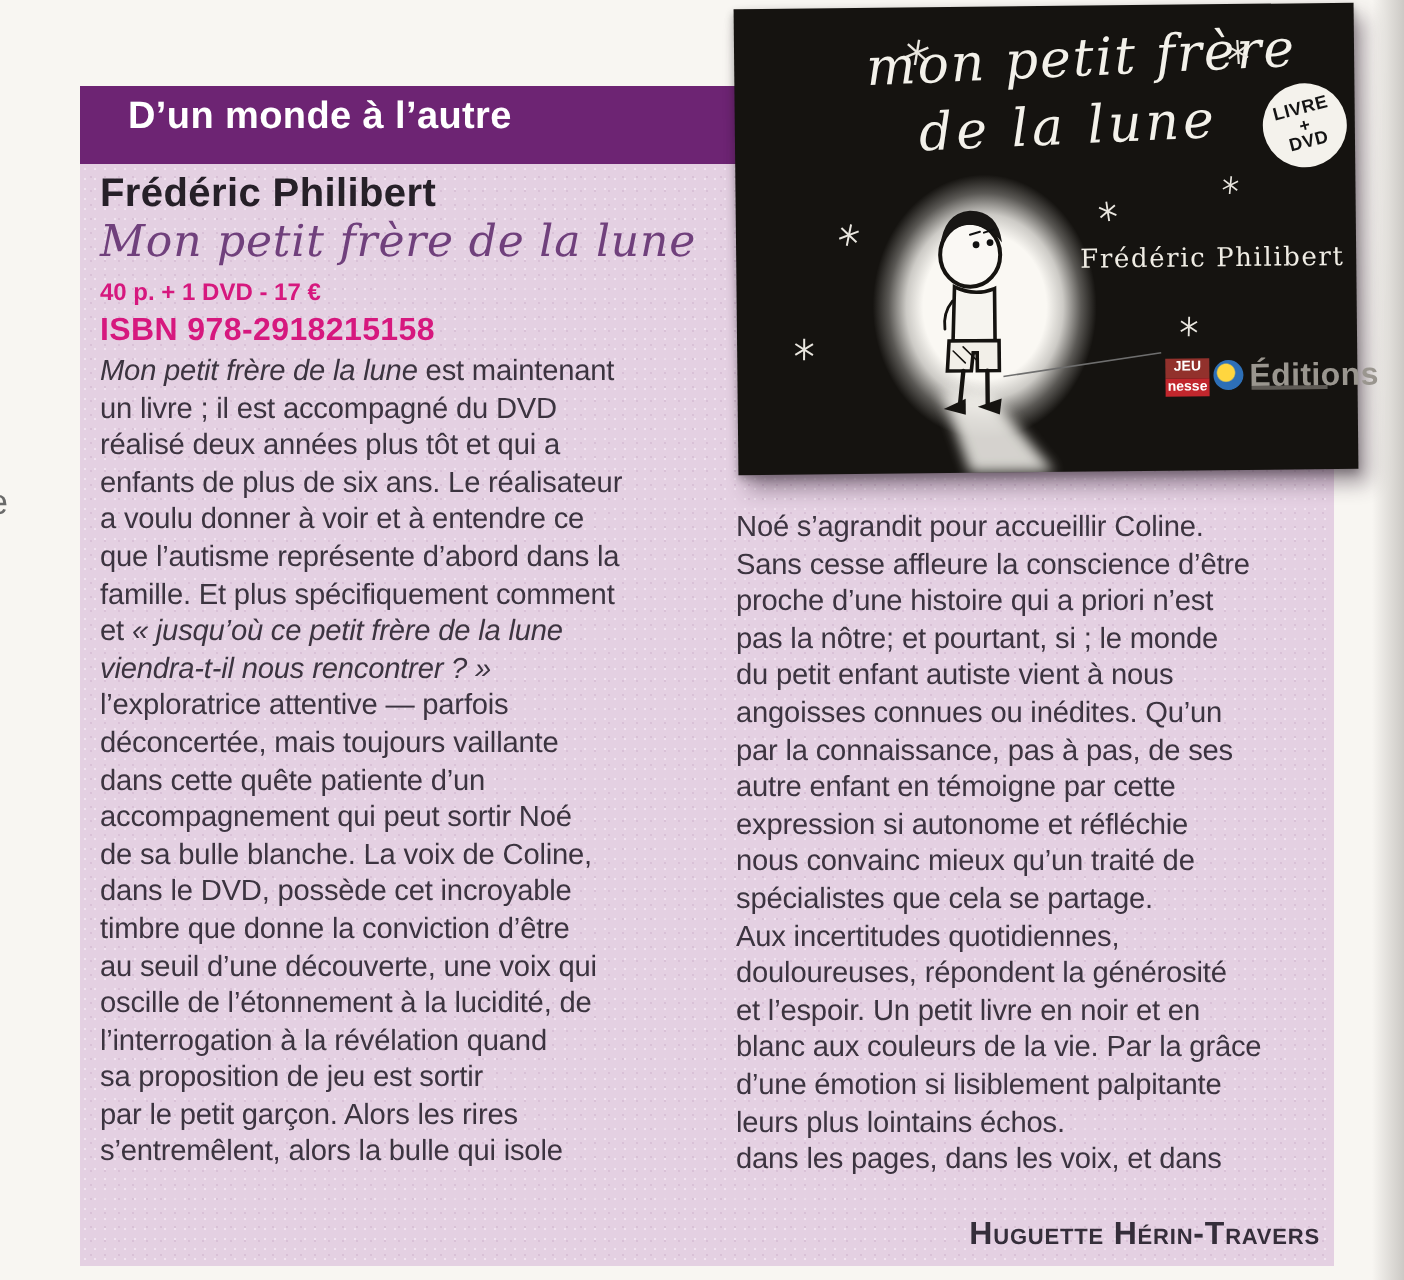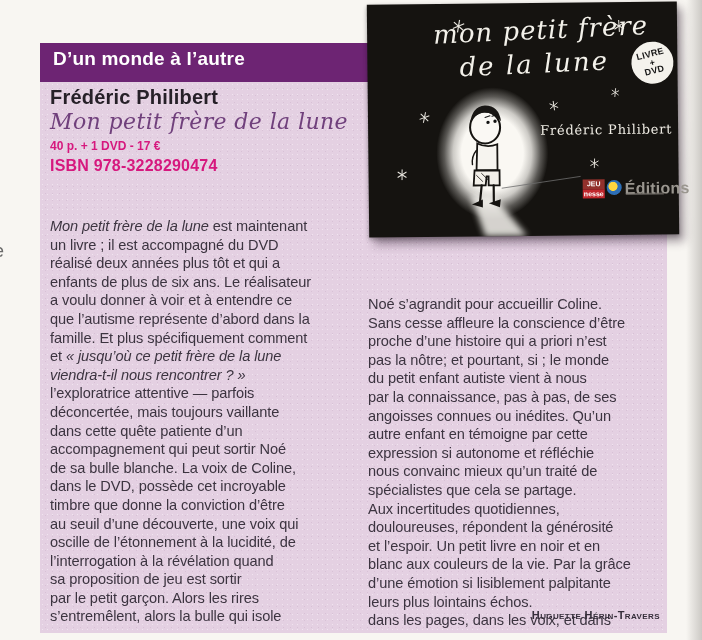--- a/index.html
+++ b/index.html
@@ -17,21 +17,21 @@
     background:#f8f6f2;
   }
   .edge-letter{
     position:absolute;left:-6px;top:241px;font-size:18px;color:#6a6a6a;
   }
   
   .section-bar{
     position:absolute;left:40px;top:43px;width:332px;height:42px;
     background:var(--purple_bar);
     color:#fff;font-size:19px;font-weight:bold;line-height:31px;
-    padding-left:13px;box-sizing:border-box;letter-spacing:.2px;
+    padding-left:24px;box-sizing:border-box;letter-spacing:.2px;
   }
   
   .panel{
     position:absolute;left:40px;top:82px;width:627px;height:551px;
     background-color:var(--panel_pink);
     background-image:
       radial-gradient(rgba(255,255,255,.45) 11%, rgba(255,255,255,0) 13%),
       radial-gradient(rgba(176,140,176,.22) 11%, rgba(176,140,176,0) 13%);
     background-size:5px 5px,7px 7px;background-position:0 0,2px 3px;
   }
@@ -39,28 +39,28 @@
     position:absolute;left:10px;top:4px;
     font-size:20px;font-weight:bold;color:#262028;letter-spacing:.2px;
   }
   .book-title{
     position:absolute;left:10px;top:27px;
     font-family:"DejaVu Serif",serif;font-style:italic;
     font-size:22px;color:var(--title_purple);letter-spacing:.4px;
   }
   .price{position:absolute;left:10px;top:57px;font-size:12px;font-weight:bold;color:var(--magenta_text);}
   .isbn{position:absolute;left:10px;top:75px;font-size:16px;font-weight:bold;color:var(--magenta_text);letter-spacing:.2px;}
-  .col{position:absolute;color:var(--body_ink);font-size:14.6px;letter-spacing:-.1px;margin-top:40px;}
+  .col{position:absolute;color:var(--body_ink);font-size:14.6px;letter-spacing:-.1px;}
   .col-left{left:10px;top:95px;width:318px;}
   .col-right{left:328px;top:173px;width:310px;}
   .tline{height:18.6px;line-height:18.6px;white-space:nowrap;}
   .tline .it{font-style:italic;}
   .signature{
     position:absolute;left:328px;top:527px;width:292px;text-align:right;
-    font-variant:small-caps;font-weight:bold;font-size:11px;color:#352e3a;
+    font-variant:small-caps;font-weight:bold;font-size:16px;color:#352e3a;
     letter-spacing:.4px;
   }
   
   .cover{
     position:absolute;left:368px;top:3px;width:310px;height:233px;
     background-color:var(--cover_black);
     background-image:radial-gradient(rgba(255,255,255,.05) 9%, rgba(0,0,0,0) 11%);
     background-size:4px 4px;
     transform:rotate(-.6deg);
     box-shadow:5px 7px 10px rgba(55,38,55,.45), 0 2px 4px rgba(0,0,0,.3);
@@ -116,21 +116,21 @@
   <span class="edge-letter">e</span>
 
   <div class="section-bar">
     <span>D’un monde à l’autre</span>
   </div>
 
   <div class="panel">
     <div class="author">Frédéric Philibert</div>
     <div class="book-title">Mon petit frère de la lune</div>
     <div class="price">40 p. + 1 DVD - 17 €</div>
-    <div class="isbn">ISBN 978-3228290474</div>
+    <div class="isbn">ISBN 978-2918215158</div>
     <div class="col col-left">
         <div class="tline"><span class="it">Mon petit frère de la lune</span><span> est maintenant</span></div>
         <div class="tline"><span>un livre ; il est accompagné du DVD</span></div>
         <div class="tline"><span>réalisé deux années plus tôt et qui a</span></div>
         <div class="tline"><span>enfants de plus de six ans. Le réalisateur</span></div>
         <div class="tline"><span>a voulu donner à voir et à entendre ce</span></div>
         <div class="tline"><span>que l’autisme représente d’abord dans la</span></div>
         <div class="tline"><span>famille. Et plus spécifiquement comment</span></div>
         <div class="tline"><span>et </span><span class="it">« jusqu’où ce petit frère de la lune</span></div>
         <div class="tline"><span class="it">viendra-t-il nous rencontrer ? »</span></div>
@@ -147,22 +147,22 @@
         <div class="tline"><span>sa proposition de jeu est sortir</span></div>
         <div class="tline"><span>par le petit garçon. Alors les rires</span></div>
         <div class="tline"><span>s’entremêlent, alors la bulle qui isole</span></div>
       </div>
     <div class="col col-right">
         <div class="tline"><span>Noé s’agrandit pour accueillir Coline.</span></div>
         <div class="tline"><span>Sans cesse affleure la conscience d’être</span></div>
         <div class="tline"><span>proche d’une histoire qui a priori n’est</span></div>
         <div class="tline"><span>pas la nôtre; et pourtant, si ; le monde</span></div>
         <div class="tline"><span>du petit enfant autiste vient à nous</span></div>
+        <div class="tline"><span>angoisses connues ou inédites. Qu’un</span></div>
         <div class="tline"><span>par la connaissance, pas à pas, de ses</span></div>
-        <div class="tline"><span>angoisses connues ou inédites. Qu’un</span></div>
         <div class="tline"><span>autre enfant en témoigne par cette</span></div>
         <div class="tline"><span>expression si autonome et réfléchie</span></div>
         <div class="tline"><span>nous convainc mieux qu’un traité de</span></div>
         <div class="tline"><span>spécialistes que cela se partage.</span></div>
         <div class="tline"><span>Aux incertitudes quotidiennes,</span></div>
         <div class="tline"><span>douloureuses, répondent la générosité</span></div>
         <div class="tline"><span>et l’espoir. Un petit livre en noir et en</span></div>
         <div class="tline"><span>blanc aux couleurs de la vie. Par la grâce</span></div>
         <div class="tline"><span>d’une émotion si lisiblement palpitante</span></div>
         <div class="tline"><span>leurs plus lointains échos.</span></div>

